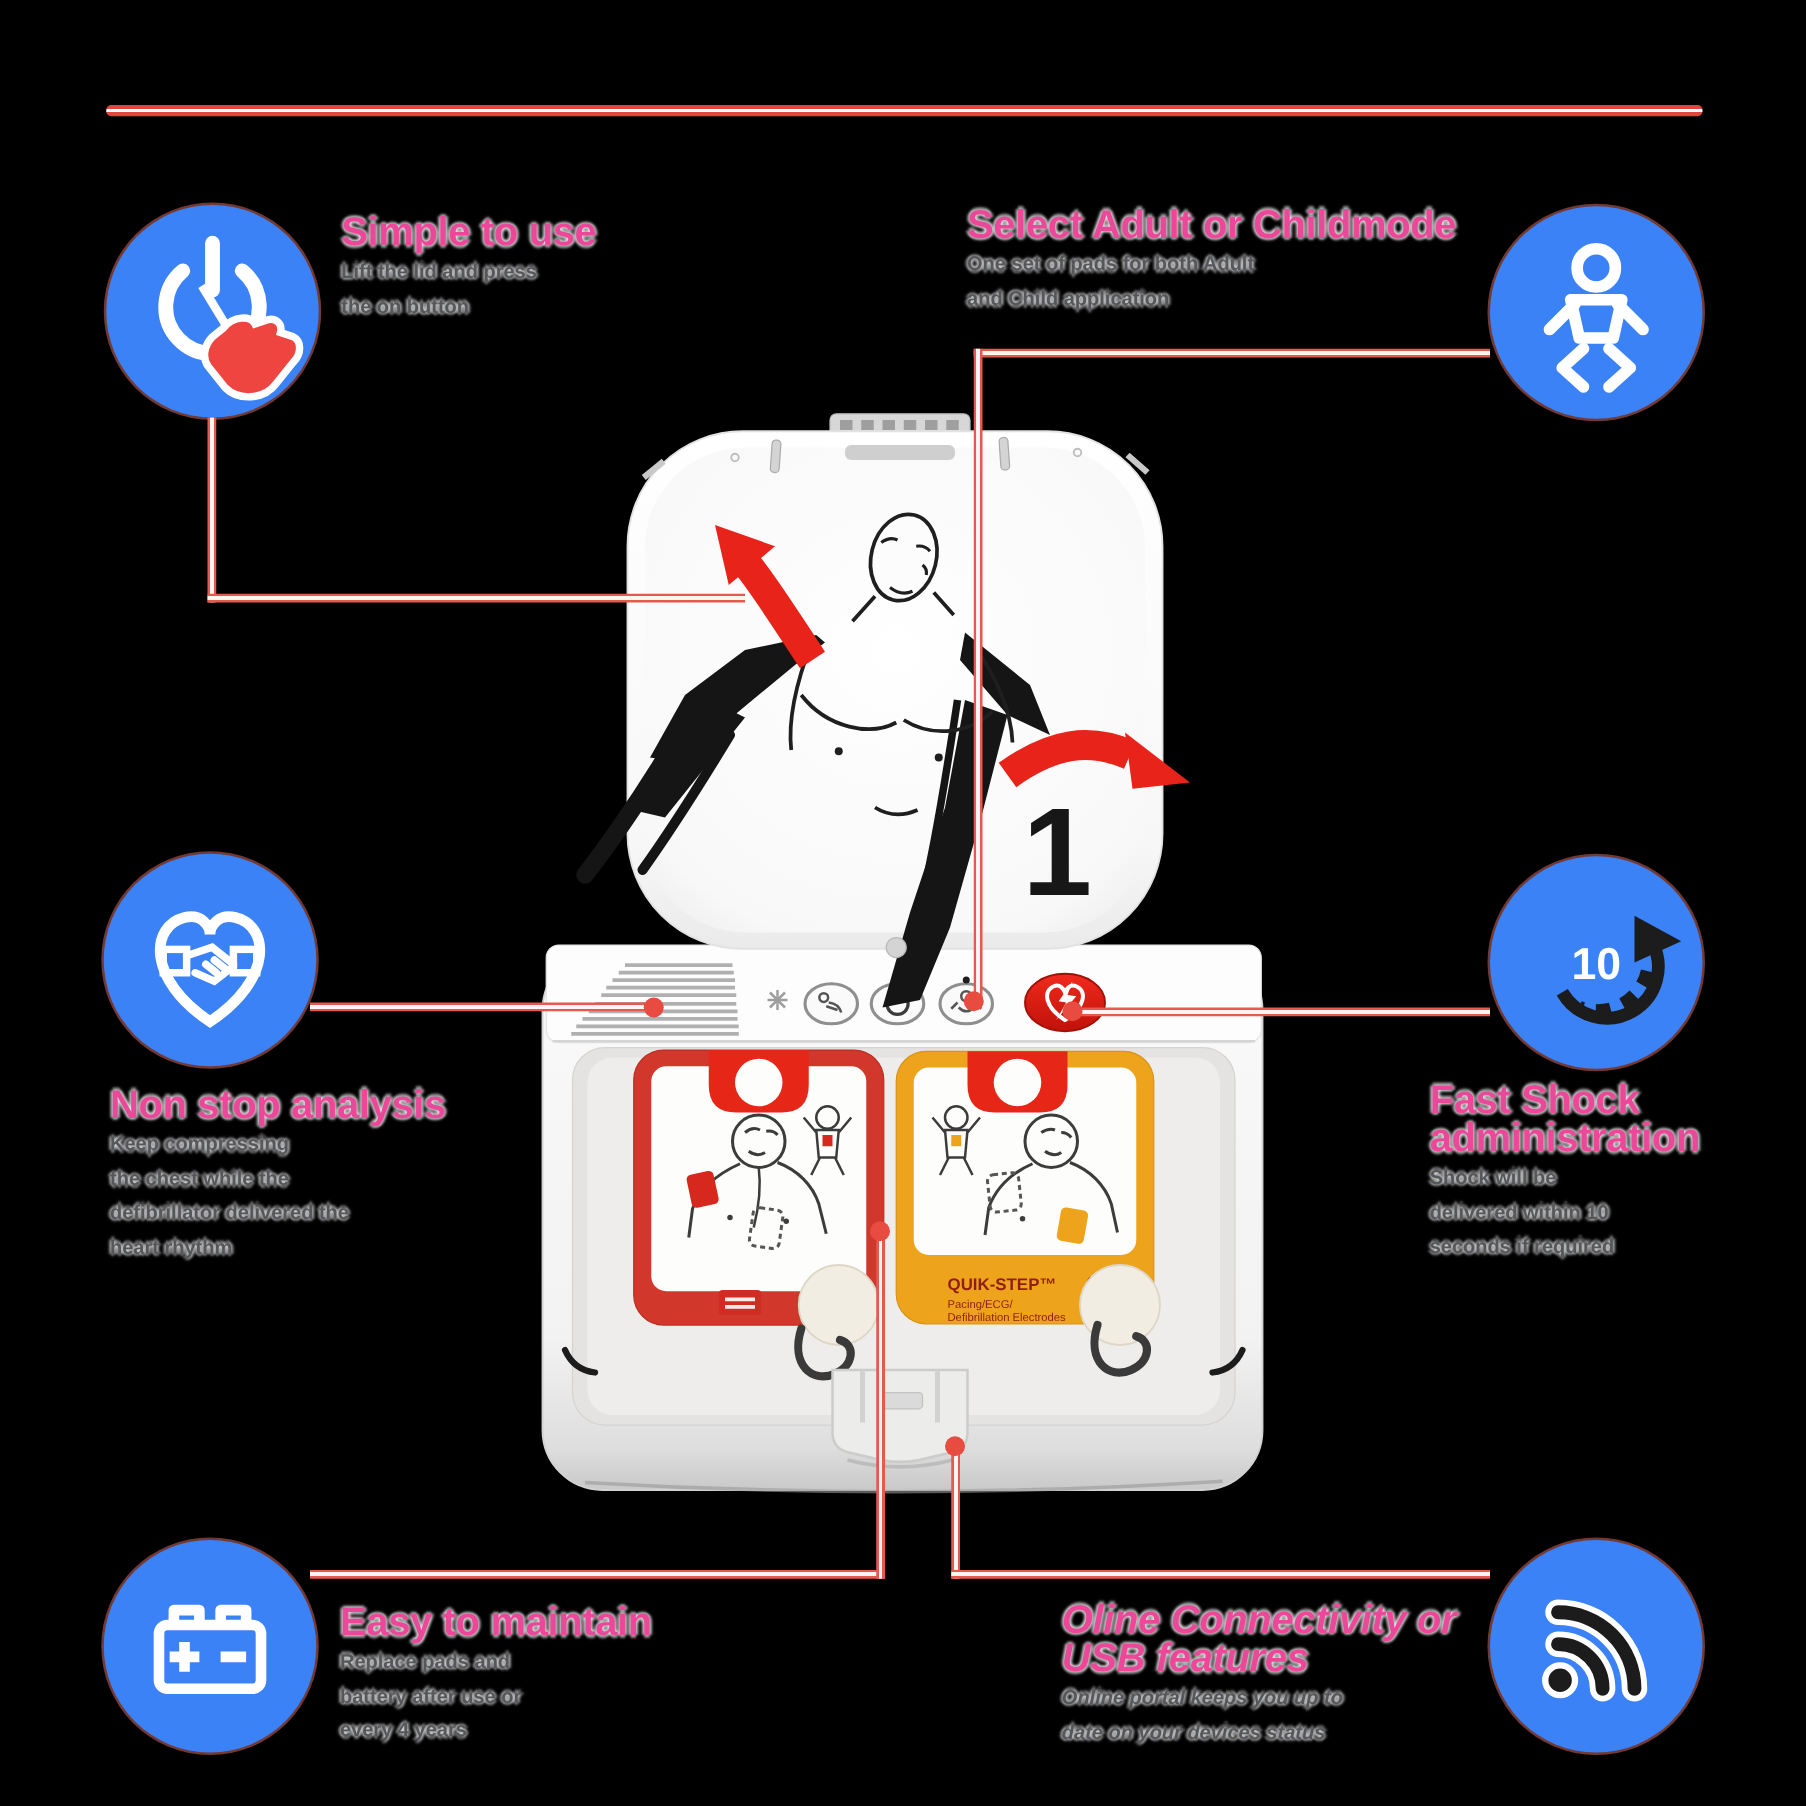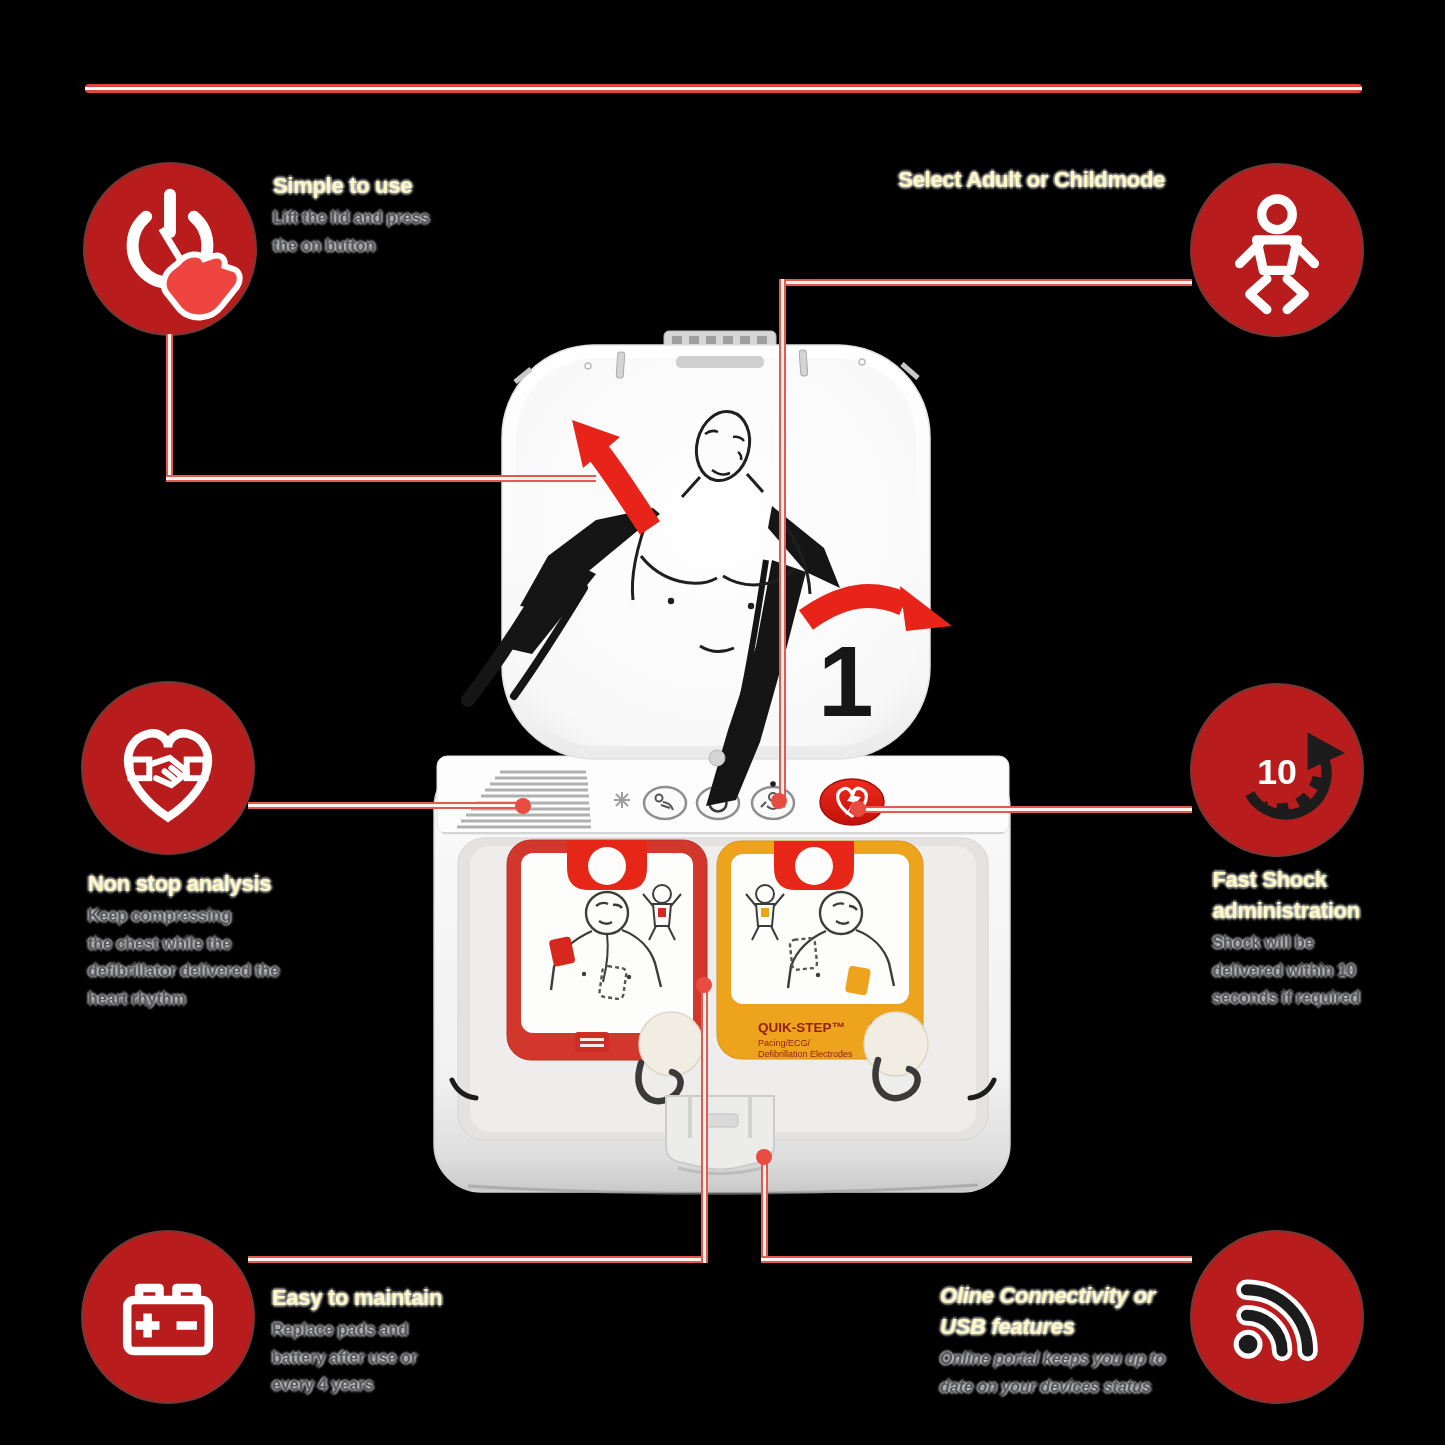--- a/index.html
+++ b/index.html
@@ -8,27 +8,27 @@
   
   .h-line{position:absolute;height:7px;
       background:linear-gradient(to bottom,#e6594e 0 2px,#fff4f2 2px 5px,#e6594e 5px 7px);}
   .v-line{position:absolute;width:7px;
       background:linear-gradient(to right,#e6594e 0 2px,#fff4f2 2px 5px,#e6594e 5px 7px);}
   .top-rule{position:absolute;left:85px;top:84px;width:1277px;height:9px;
       background:linear-gradient(to bottom,#e0463c 0 3px,#ffffff 3px 6px,#e0463c 6px 9px);
       border-radius:4px;}
   .dot{position:absolute;width:16px;height:16px;border-radius:50%;background:#e84b40;}
   
-  .fcircle{position:absolute;width:170px;height:170px;border-radius:50%;background:#b91c1c;
+  .fcircle{position:absolute;width:170px;height:170px;border-radius:50%;background:#3b82f6;
       box-shadow:0 0 0 2px rgba(255,126,116,.45);}
   .fcircle svg{position:absolute;left:0;top:0;}
   
   .fblock{position:absolute;}
   .fblock.right{text-align:left;}
-  .ftitle{color:#fef9c3;font-size:22px;line-height:31px;font-weight:800;letter-spacing:-.3px;
+  .ftitle{color:#ec4899;font-size:32px;line-height:31px;font-weight:800;letter-spacing:-.3px;
       white-space:pre-line;
       text-shadow:-2px 0 2px rgba(255,255,255,.55),2px 0 2px rgba(255,255,255,.55),
                   0 -2px 2px rgba(255,255,255,.55),0 2px 2px rgba(255,255,255,.55);}
   .fbody{color:#56575b;font-size:16px;line-height:27.5px;font-weight:600;margin-top:3px;
       white-space:pre-line;
       text-shadow:-2px 0 2px rgba(255,255,255,.5),2px 0 2px rgba(255,255,255,.5),
                   0 -2px 2px rgba(255,255,255,.5),0 2px 2px rgba(255,255,255,.5);}
   .device{position:absolute;left:420px;top:325px;width:600px;height:880px;}
   .overlay{position:absolute;left:0;top:0;width:100%;height:100%;z-index:40;pointer-events:none;}
   .texts{z-index:50;}
@@ -334,20 +334,22 @@
 
   <div class="overlay texts">
     <div class="fblock" style="left:273px;top:170px;">
       <div class="ftitle">Simple to use</div>
       <div class="fbody">Lift the lid and press
 the on button</div>
     </div>
 
     <div class="fblock right" style="right:280px;top:164px;">
       <div class="ftitle">Select Adult or Childmode</div>
+      <div class="fbody">One set of pads for both Adult
+and Child application</div>
     </div>
 
     <div class="fblock" style="left:88px;top:868px;">
       <div class="ftitle">Non stop analysis</div>
       <div class="fbody">Keep compressing
 the chest while the
 defibrillator delivered the
 heart rhythm</div>
     </div>
 

